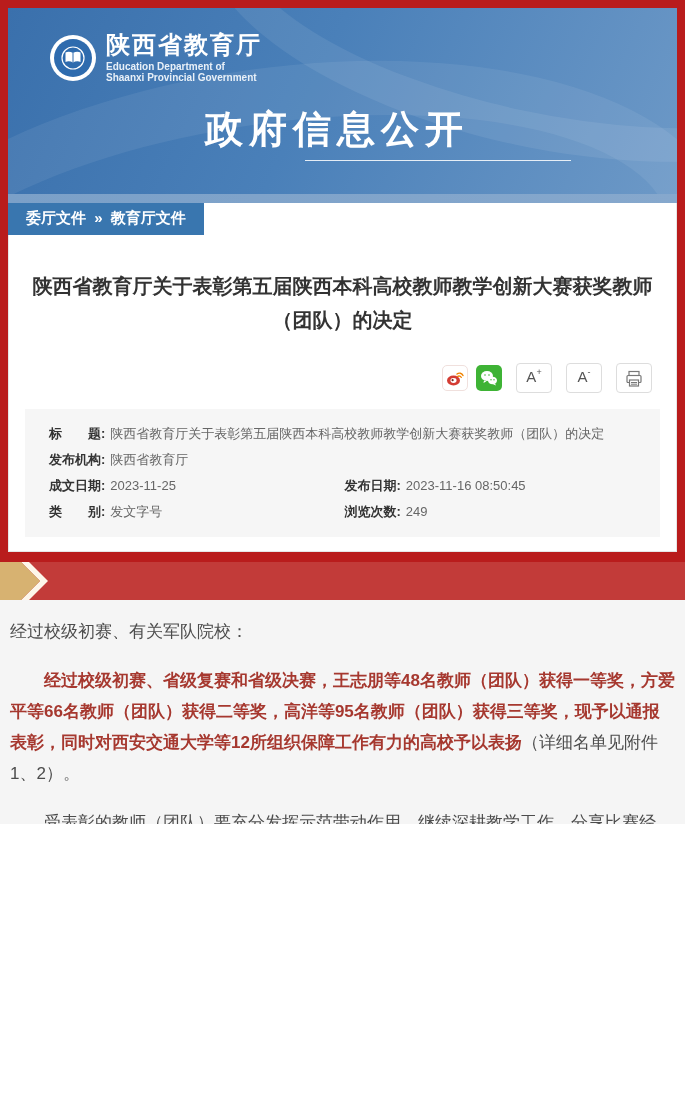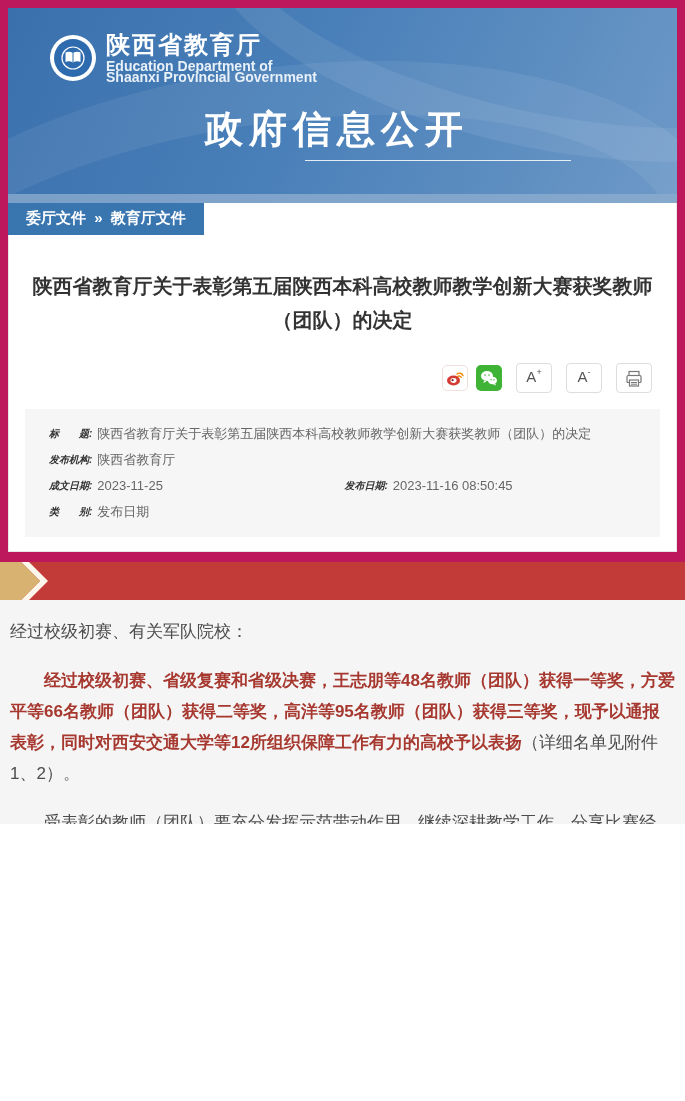--- a/index.html
+++ b/index.html
@@ -1,33 +1,33 @@
 <!DOCTYPE html>
 <html><head>
 <meta charset="utf-8">
 <style>
   * { margin:0; padding:0; box-sizing:border-box; }
   html,body { background:#ffffff; }
   body { font-family:"Liberation Sans","DejaVu Sans",sans-serif; width:685px; }
-  .page { width:685px; height:824px; overflow:hidden; background:#be185d; position:relative; }
+  .page { width:685px; height:824px; overflow:hidden; background:#b91c1c; position:relative; }
 
   
   .site-header {
     margin:8px 8px 0 8px; height:195px; position:relative; overflow:hidden;
     background:linear-gradient(115deg,#3a70ac 0%,#4a80b9 45%,#6d99c7 100%);
   }
   .swoosh1 { position:absolute; width:900px; height:420px; border:55px solid rgba(255,255,255,0.07);
     border-radius:50%; left:-180px; top:60px; transform:rotate(-8deg); }
   .swoosh2 { position:absolute; width:700px; height:300px; border:35px solid rgba(255,255,255,0.08);
     border-radius:50%; right:-220px; top:-160px; transform:rotate(12deg); }
   .brand { position:absolute; left:42px; top:24px; display:flex; align-items:center; gap:10px; }
   .emblem { width:46px; height:46px; border-radius:50%; background:#fff; display:flex; align-items:center; justify-content:center; flex:none; }
   .emblem-inner { width:38px; height:38px; border-radius:50%; background:#2e6bae; display:flex; align-items:center; justify-content:center; }
   .brand-text .cn { color:#fff; font-size:24px; font-weight:bold; letter-spacing:2px; line-height:26px; }
-  .brand-text .en { color:#e8f0f8; font-size:14px; font-weight:bold; line-height:11px; margin-top:3px; }
+  .brand-text .en { color:#e8f0f8; font-size:10px; font-weight:bold; line-height:11px; margin-top:3px; }
   .banner-title { position:absolute; left:0; right:11px; top:96px; text-align:center;
     color:#fff; font-size:38px; font-weight:bold; letter-spacing:6px; }
   .banner-underline { position:absolute; left:297px; top:152px; width:266px; height:1px; background:rgba(255,255,255,0.85); }
   .header-strip { position:absolute; left:0; right:0; bottom:0; height:9px;
     background:linear-gradient(90deg,#7ba0c8,#86a8cd); }
 
   
   .card { margin:0 8px; border-left:1px solid #e6e6e6; border-right:1px solid #e6e6e6;
     border-bottom:1px solid #e6e6e6; padding-bottom:14px; background:#fff; }
   .crumb-row { height:34px; }
@@ -44,21 +44,21 @@
   .share-wechat { background:#3eb335; }
   .tool-btn { min-width:36px; height:30px; border:1px solid #ddd; border-radius:4px; background:#fff;
     color:#555; font-size:15px; display:flex; align-items:flex-start; justify-content:center;
     padding-top:4px; cursor:pointer; margin-left:6px; }
   .tool-btn sup { font-size:9px; line-height:10px; margin-top:-1px; }
 
   .meta-box { margin:2px 16px 0 16px; background:#f6f6f6; padding:12px 20px 12px 24px; }
   .meta-row { display:flex; line-height:26px; }
   .meta-cell { width:50%; display:flex; }
   .meta-cell.full { width:100%; }
-  .meta-label { font-weight:bold; color:#333; font-size:10px; white-space:pre; flex:none;font-style:italic; }
+  .meta-label { font-weight:bold; color:#333; font-size:13px; white-space:pre; flex:none; }
   .meta-value { color:#666; font-size:13px; margin-left:5px; }
 
   
   .red-divider { margin-top:10px; height:38px; background:#c23b39; position:relative; width:685px; }
   .chevron-svg { position:absolute; left:0; top:0; }
 
   
   .article-body { background:#f5f5f5; padding:16px 10px 18px 10px; min-height:507px;
     color:#4c4c4c; font-size:17px; line-height:31px; }
   .article-body p { margin-bottom:18px; }
@@ -168,21 +168,25 @@
           <span class="meta-value">2023-11-25</span>
         </div>
         <div class="meta-cell">
           <span class="meta-label">发布日期:</span>
           <span class="meta-value">2023-11-16 08:50:45</span>
         </div>
       </div>
       <div class="meta-row">
         <div class="meta-cell">
           <span class="meta-label">类　　别:</span>
-          <span class="meta-value">发布日期</span>
+          <span class="meta-value">发文字号</span>
+        </div>
+        <div class="meta-cell">
+          <span class="meta-label">浏览次数:</span>
+          <span class="meta-value">249</span>
         </div>
       </div>
     </div>
   </div>
 
   <div class="red-divider">
     <svg class="chevron-svg" width="50" height="38" viewBox="0 0 50 38">
       <polygon points="21,0 29,0 48,19 29,38 21,38 40,19" fill="#fdf6ea"></polygon>
       <polygon points="0,0 21,0 40,19 21,38 0,38 0,0" fill="#d7b271"></polygon>
     </svg>

